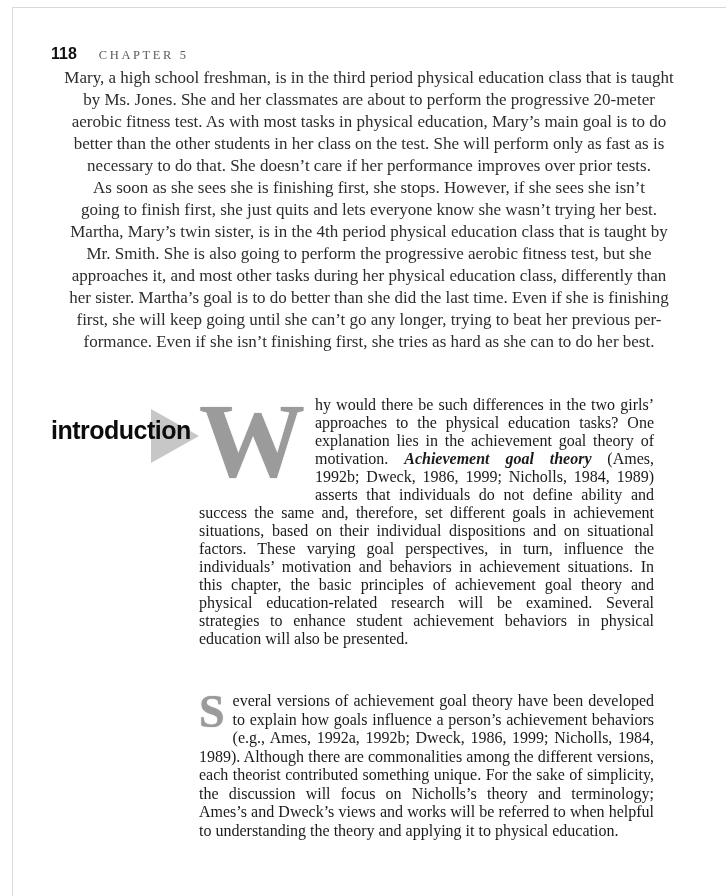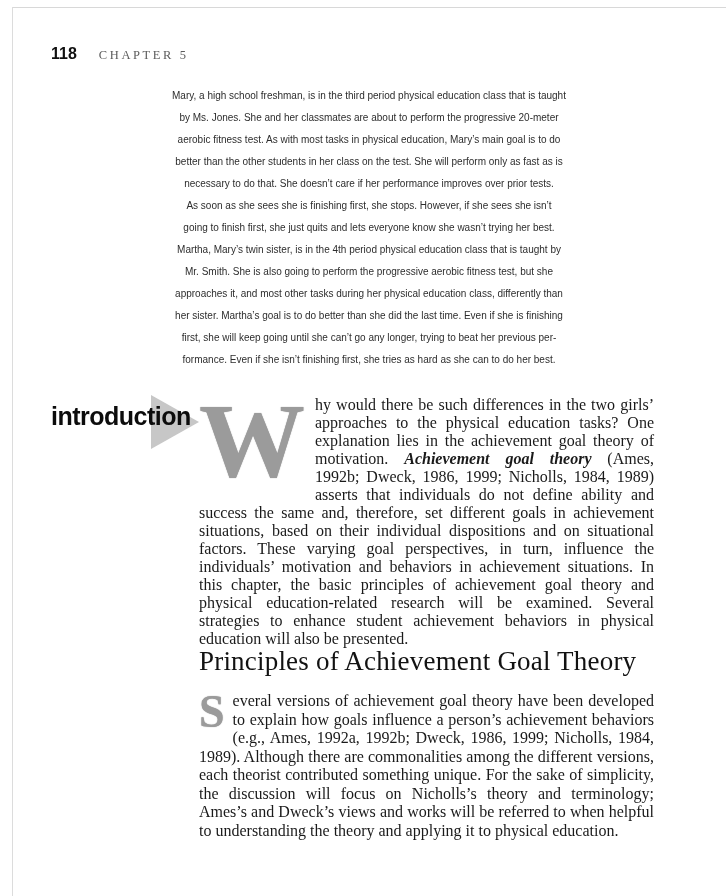--- a/index.html
+++ b/index.html
@@ -34,31 +34,31 @@
     font-family: "Liberation Sans", sans-serif;
     font-weight: bold; font-size: 16px; color: #101010;
   }
   .chapter-label {
     font-family: Liberation Serif, serif;
     font-size: 12.5px; color: #5c5c5c; letter-spacing: 2.6px;
   }
 
   
   .vignette {
-    position: absolute; top: 85px; left: 43px; width: 640px;
+    position: absolute; top: 67px; left: 43px; width: 640px;
     text-align: center;
     white-space: pre-line;
-    font-family: Liberation Sans, sans-serif;
-    font-size: 10px; line-height: 22px; color: #2d2d2d;
+    font-family: Liberation Serif, serif;
+    font-size: 17px; line-height: 22px; color: #2d2d2d;
   }
 
   
   .intro-section { position: absolute; top: 396px; left: 0; width: 726px; }
 
-  .intro-label-wrap { position: absolute; left: 45px; top: 6px; width: 200px; height: 56px; }
+  .intro-label-wrap { position: absolute; left: 45px; top: 20px; width: 200px; height: 56px; }
   .intro-triangle {
     position: absolute; left: 100px; top: -7px;
     width: 0; height: 0;
     border-top: 27px solid transparent;
     border-bottom: 27px solid transparent;
     border-left: 48px solid #c7c7c7;
   }
   .intro-label-text {
     position: relative; z-index: 1;
     font-family: "Liberation Sans", sans-serif;
@@ -135,19 +135,18 @@
   <section class="intro-section">
     <div class="intro-label-wrap">
       <span class="intro-triangle"></span>
       <span class="intro-label-text">introduction</span>
     </div>
     <div class="intro-body serif-body">
       <span class="dropcap dropcap-w">W</span><span>hy would there be such differences in the two girls’ approaches to the physical education tasks? One explanation lies in the achievement goal theory of motivation. </span><span class="kw">Achievement goal theory</span><span> (Ames, 1992b; Dweck, 1986, 1999; Nicholls, 1984, 1989) asserts that individuals do not define ability and success the same and, therefore, set different goals in achievement situations, based on their individual dispositions and on situational factors. These varying goal perspectives, in turn, influence the individuals’ motivation and behaviors in achievement situations. In this chapter, the basic principles of achievement goal theory and physical education-related research will be examined. Several strategies to enhance student achievement behaviors in physical education will also be presented.</span>
     </div>
   </section>
 
-  <h1 class="section-title">Principles of Achievement Goal Theory</h1>
 
   <div class="section-body serif-body">
     <span class="dropcap dropcap-s">S</span><span>everal versions of achievement goal theory have been developed to explain how goals influence a person’s achievement behaviors (e.g., Ames, 1992a, 1992b; Dweck, 1986, 1999; Nicholls, 1984, 1989). Although there are commonalities among the different versions, each theorist contributed something unique. For the sake of simplicity, the discussion will focus on Nicholls’s theory and terminology; Ames’s and Dweck’s views and works will be referred to when helpful to understanding the theory and applying it to physical education.</span>
   </div>
 
 </div>
 
 </body></html>

